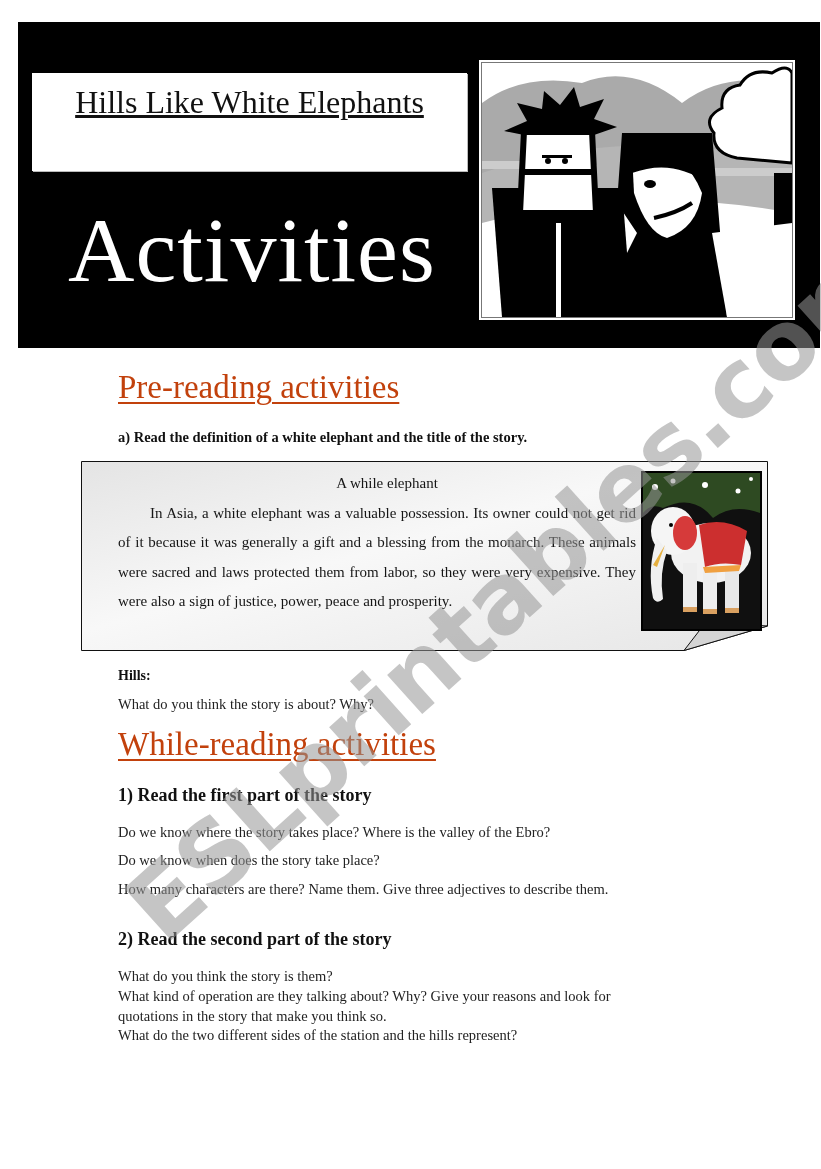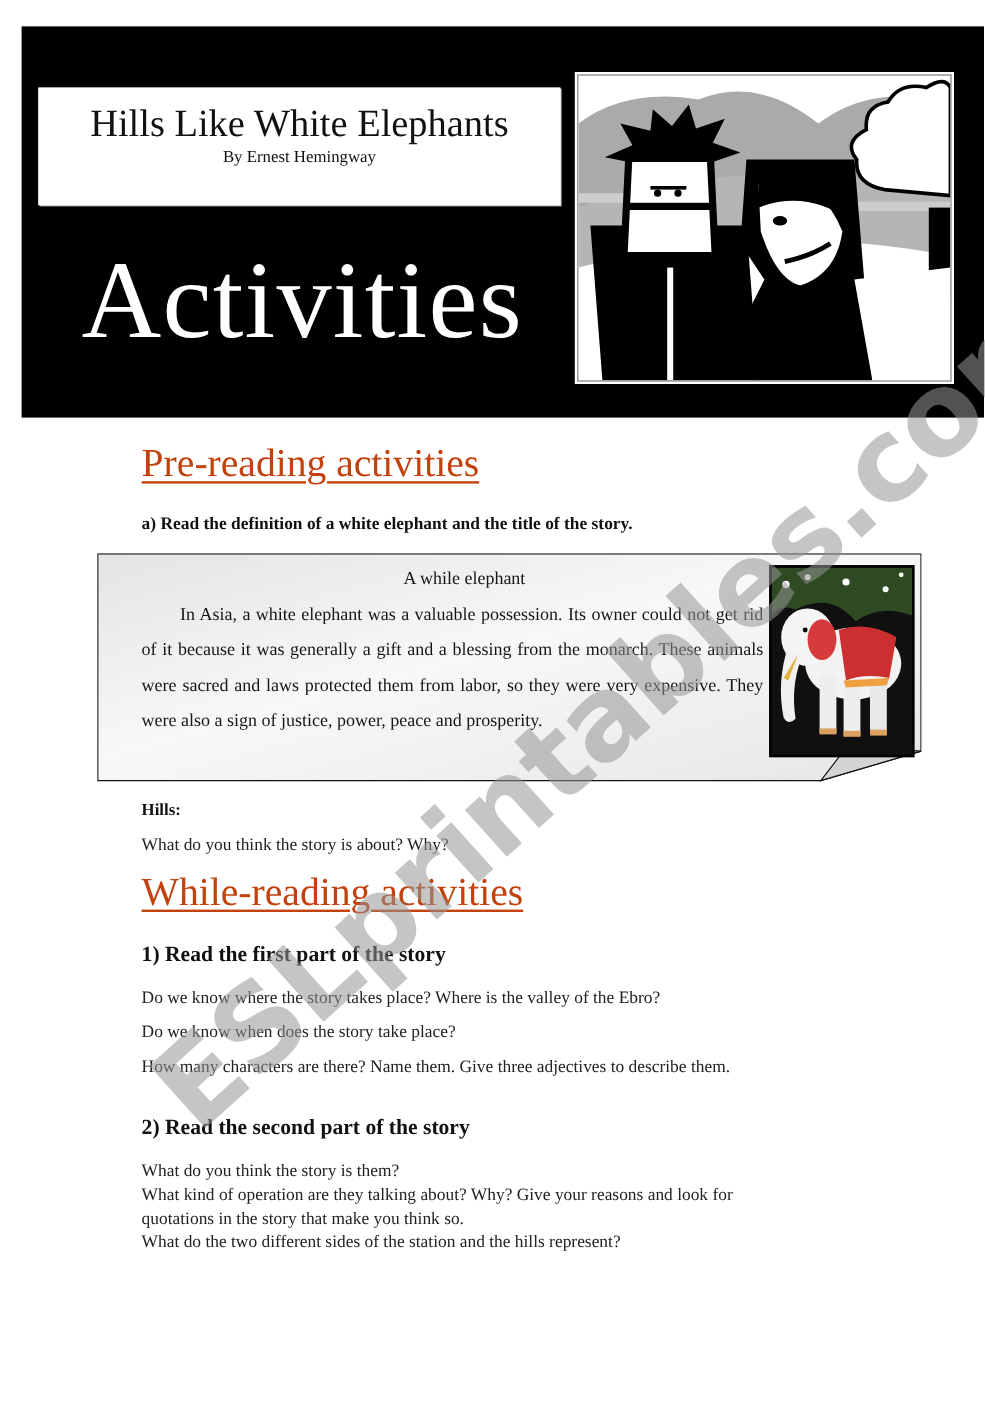--- a/index.html
+++ b/index.html
@@ -27,20 +27,21 @@
       background: #fff;
       border: 1px solid #fff;
       box-shadow: 1px 1px 0 #bbb;
       text-align: center;
     }
     .title-main {
       font-size: 32px;
       line-height: 36px;
       margin-top: 10px;
       color: #111;
+      text-decoration: underline;
     }
     .title-author {
       font-size: 14px;
       line-height: 17px;
       margin-top: 3px;
     }
     .title-adapted {
       font-size: 11px;
       line-height: 14px;
       margin-top: 0px;
@@ -122,21 +123,20 @@
       letter-spacing: -1px;
     }
   </style>
 </head>
 <body>
 
 <div class="abs banner"></div>
 
 <div class="abs title-box">
   <div class="title-main">Hills Like White Elephants</div>
-  <div class="title-author">By Ernest Hemingway</div>
 </div>
 
 <div class="abs activities-word">Activities</div>
 
 <div class="abs illustration">
   <svg width="310" height="254" viewBox="0 0 310 254">
 
     <path d="M0 40 Q40 10 100 20 Q150 0 200 40 Q240 10 290 20 L310 20 L310 110 Q200 70 100 90 Q40 100 0 120 Z" fill="#aaaaaa"></path>
     <path d="M0 110 Q150 60 310 100 L310 150 Q150 120 0 160 Z" fill="#b5b5b5"></path>
 

